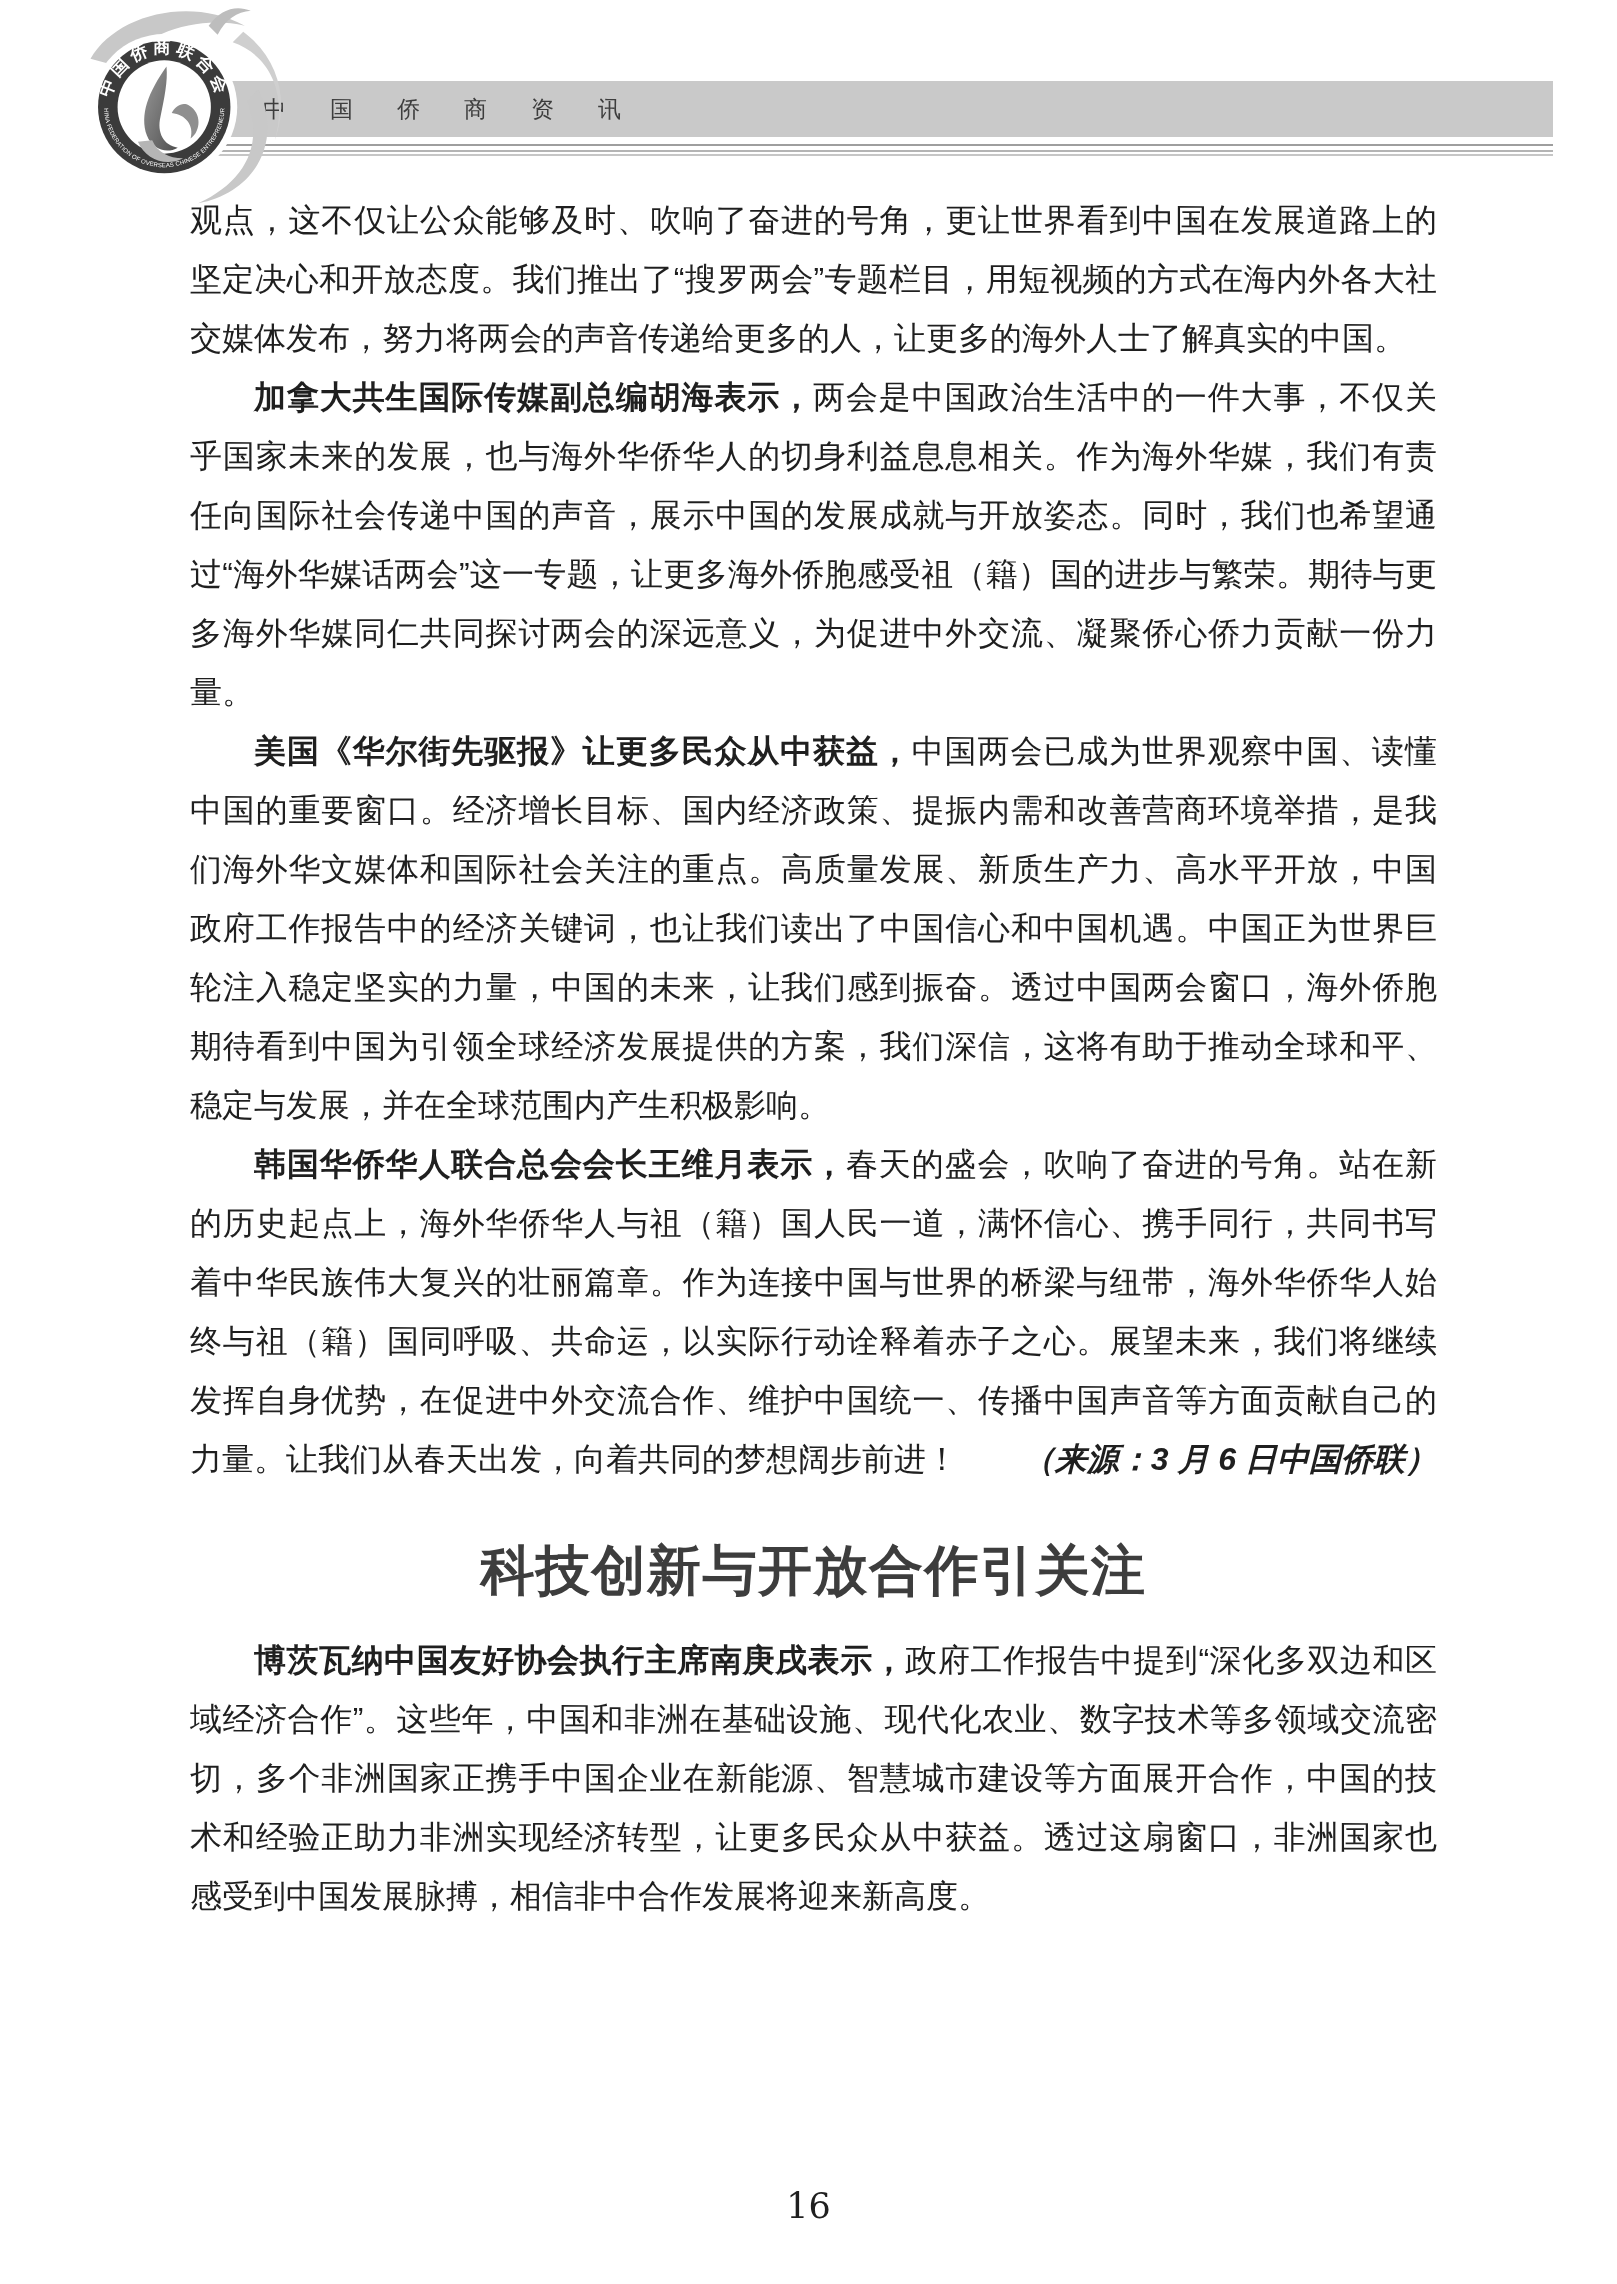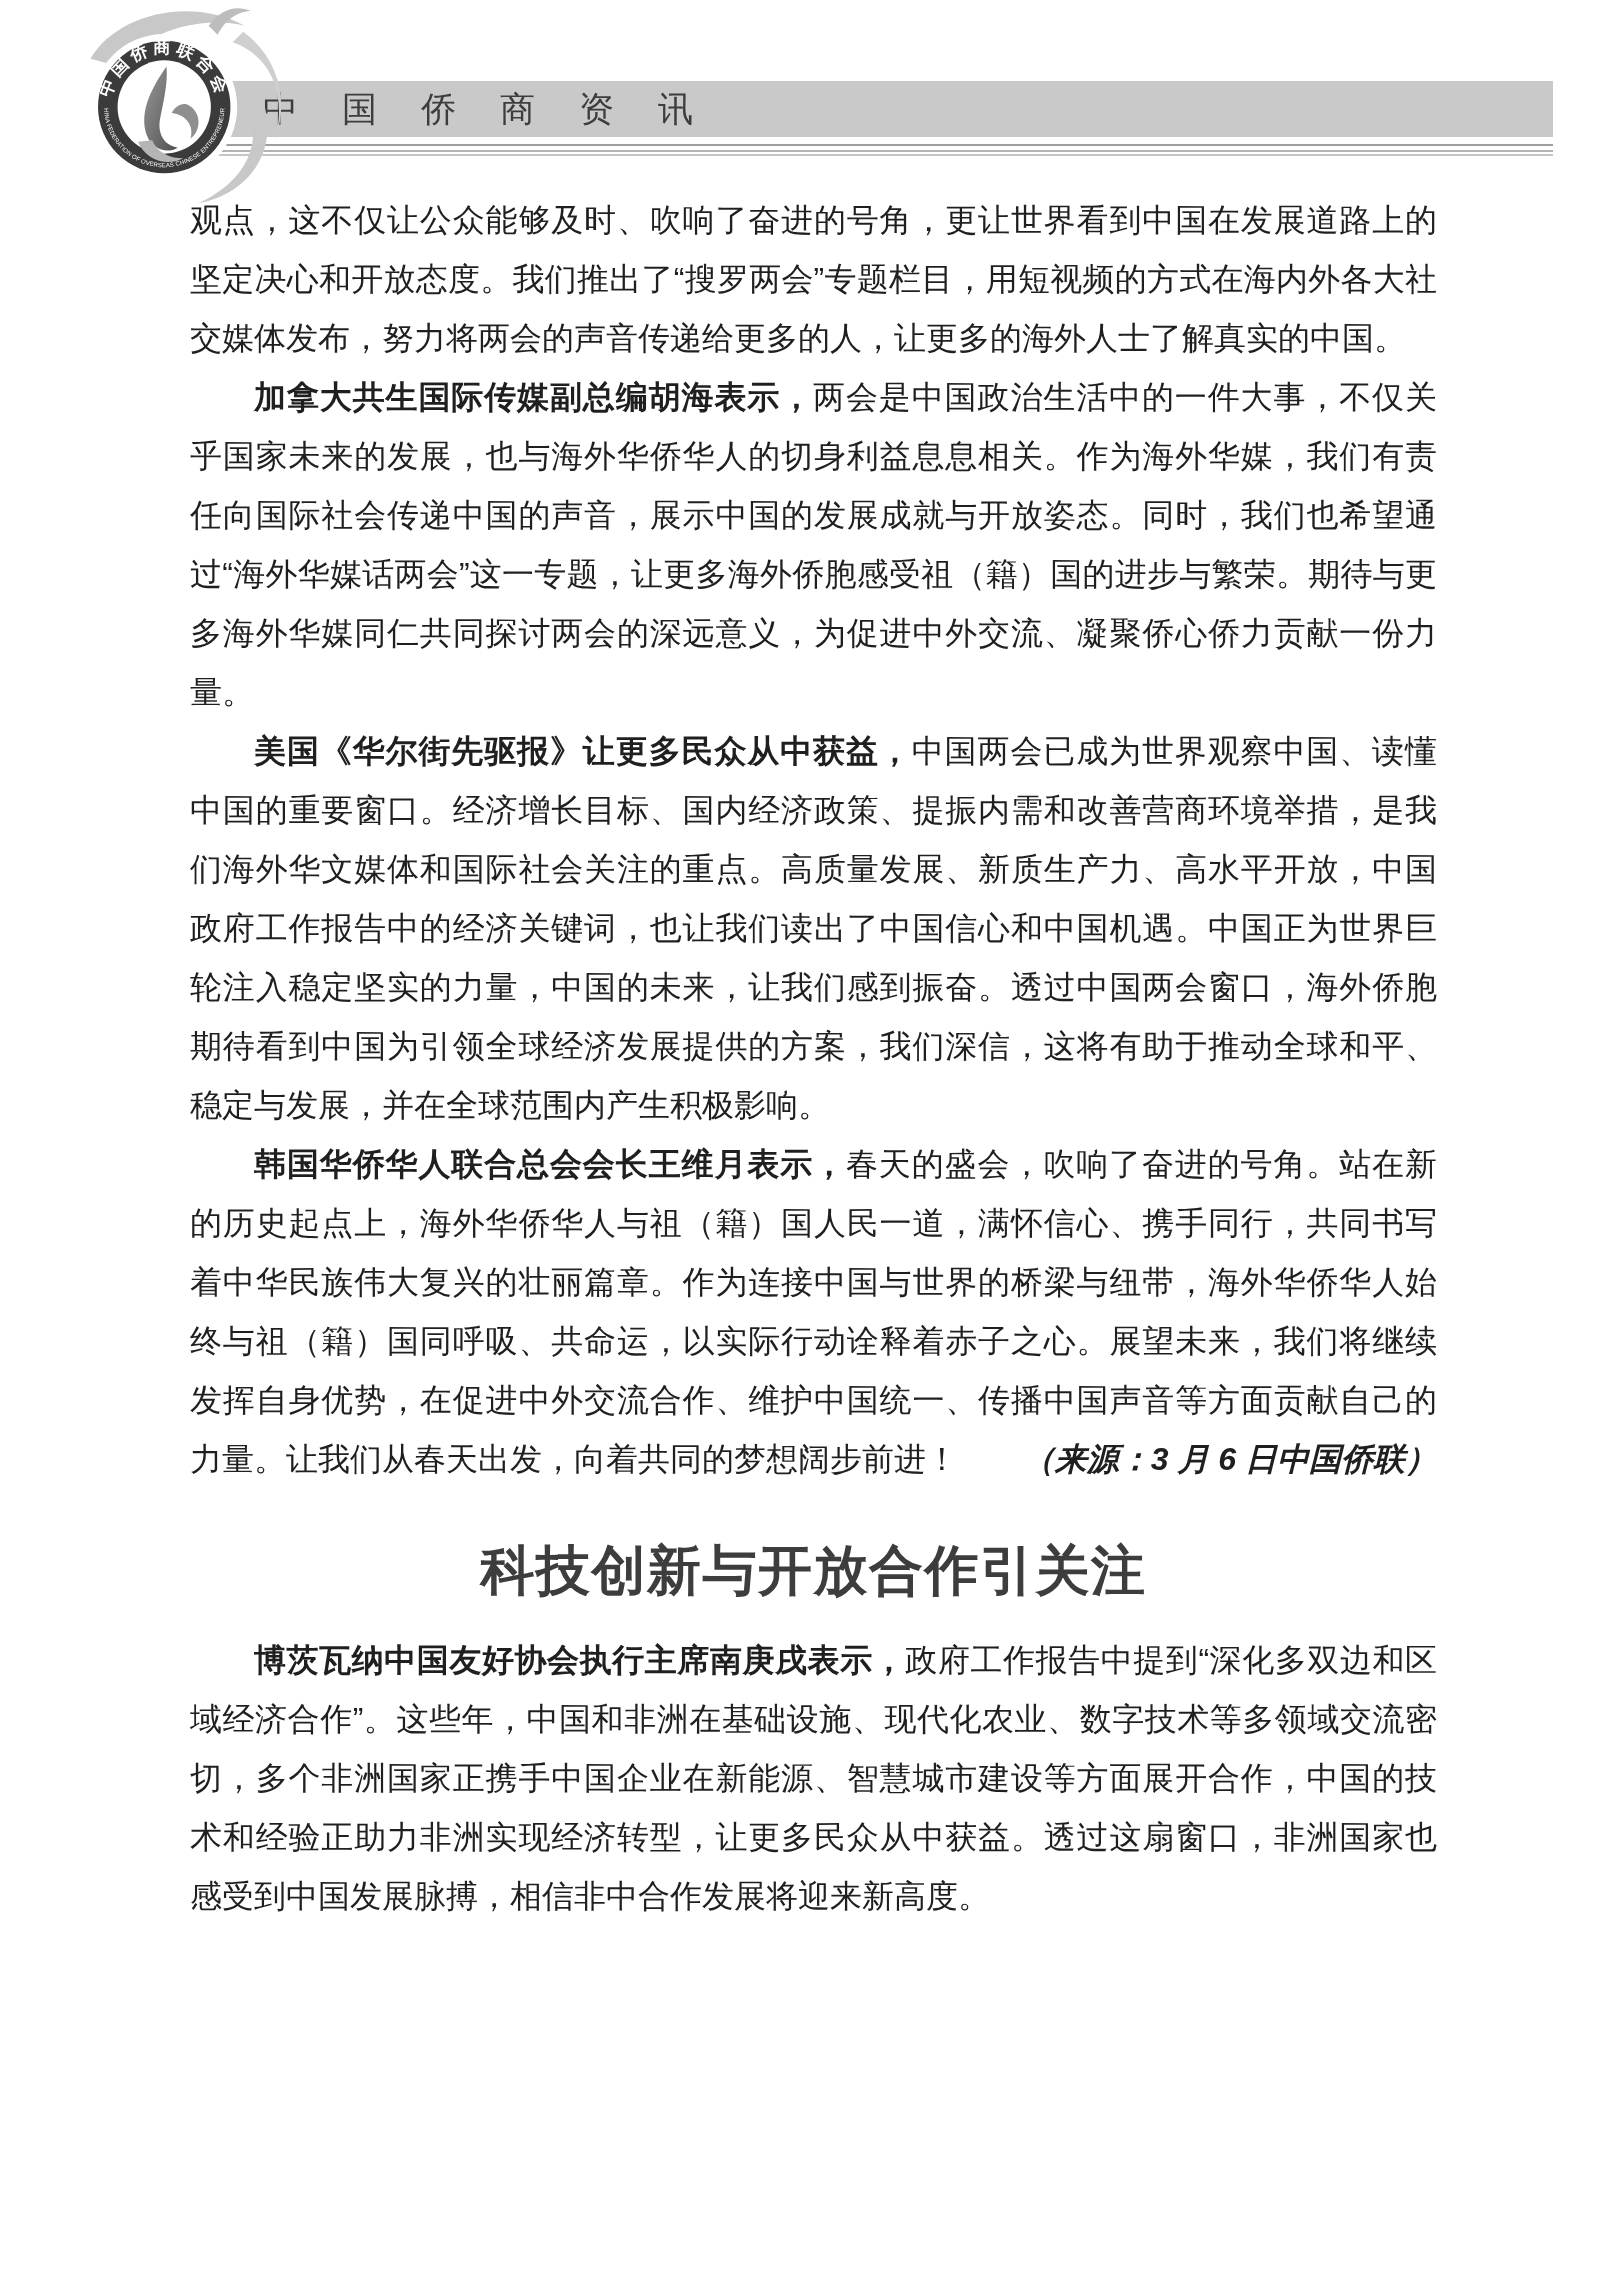--- a/index.html
+++ b/index.html
@@ -13,21 +13,21 @@
 
   
   .banner {
     position:absolute; left:218px; top:81px;
     width:1335px; height:56px;
     background:#c9c9c9;
   }
   .banner-text {
     position:absolute; left:263px; top:81px; height:49px;
     line-height:56px;
-    font-size:35px; letter-spacing:44px;
+    font-size:23px; letter-spacing:44px;
     color:#3d3d3d;
     white-space:nowrap;
   }
   .rule { position:absolute; left:218px; width:1335px; background:#a9a9a9; }
   .rule.r1 { top:144px; height:2.3px; background:#9e9e9e; }
   .rule.r2 { top:150px; height:1.5px; background:#b4b4b4; }
   .rule.r3 { top:154px; height:1.5px; background:#c6c6c6; }
 
   .logo-wrap { position:absolute; left:19px; top:0px; width:301px; height:205px; }
 
@@ -110,15 +110,16 @@
 
     <p class="para"><span class="lead">韩国华侨华人联合总会会长王维月表示，</span><span>春天的盛会，吹响了奋进的号角。站在新的历史起点上，海外华侨华人与祖（籍）国人民一道，满怀信心、携手同行，共同书写着中华民族伟大复兴的壮丽篇章。作为连接中国与世界的桥梁与纽带，海外华侨华人始终与祖（籍）国同呼吸、共命运，以实际行动诠释着赤子之心。展望未来，我们将继续发挥自身优势，在促进中外交流合作、维护中国统一、传播中国声音等方面贡献自己的力量。让我们从春天出发，向着共同的梦想阔步前进！</span><span class="src">（来源：3 月 6 日中国侨联）</span></p>
 
     <h1 class="section-heading">科技创新与开放合作引关注</h1>
 
     <p class="para"><span class="lead">博茨瓦纳中国友好协会执行主席南庚戌表示，</span><span>政府工作报告中提到“深化多双边和区域经济合作”。这些年，中国和非洲在基础设施、现代化农业、数字技术等多领域交流密切，多个非洲国家正携手中国企业在新能源、智慧城市建设等方面展开合作，中国的技术和经验正助力非洲实现经济转型，让更多民众从中获益。透过这扇窗口，非洲国家也感受到中国发展脉搏，相信非中合作发展将迎来新高度。</span></p>
 
 
   </div>
 
+  <div class="pageno">16</div>
 
 </div>
 
 
 </body></html>

